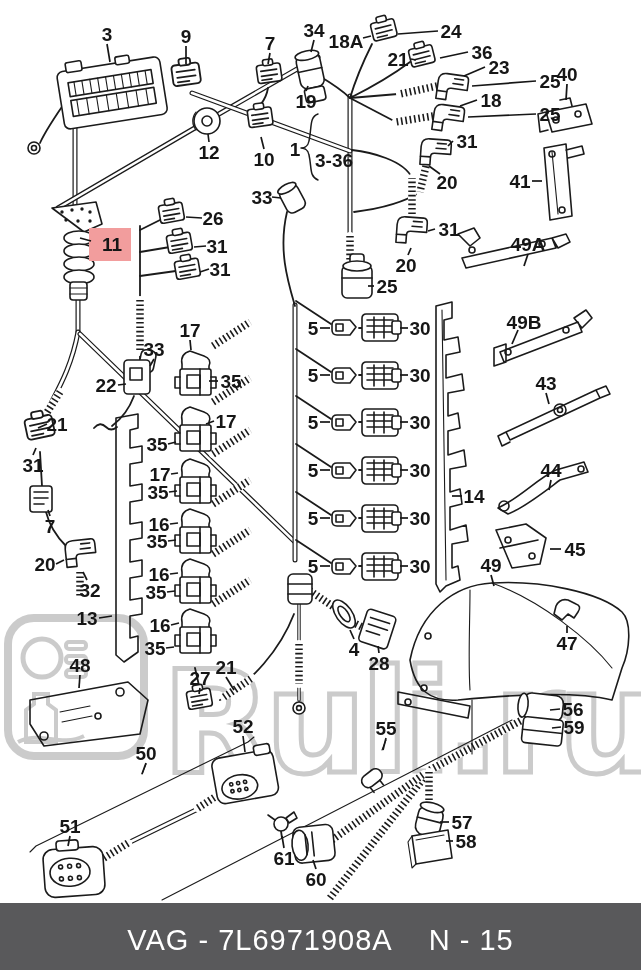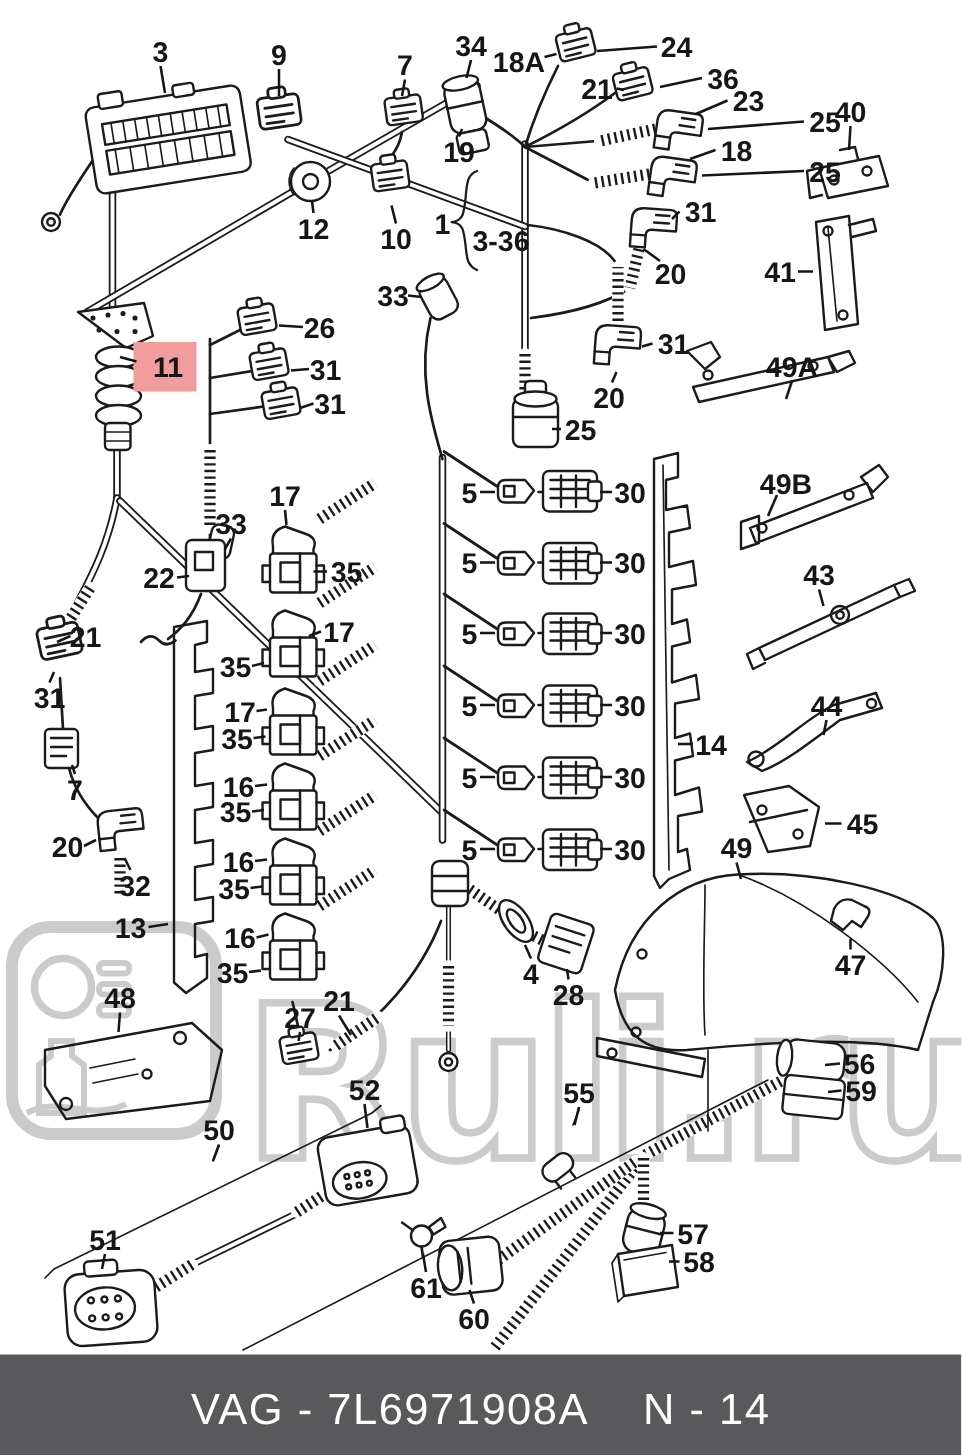--- a/index.html
+++ b/index.html
@@ -574,15 +574,15 @@
           <line x1="284" y1="848" x2="282" y2="836"></line>
           <text x="284" y="865">61</text>
           <line x1="316" y1="869" x2="313" y2="860"></line>
           <text x="316" y="886">60</text>
         </g>
     </svg>
   </div>
 
   <div id="footer" style="background: rgb(89, 89, 91);">
     <span>VAG - 7L6971908A</span>
-    <span>N - 14</span>
+    <span>N - 15</span>
   </div>
 </div>
 
 </body></html>

